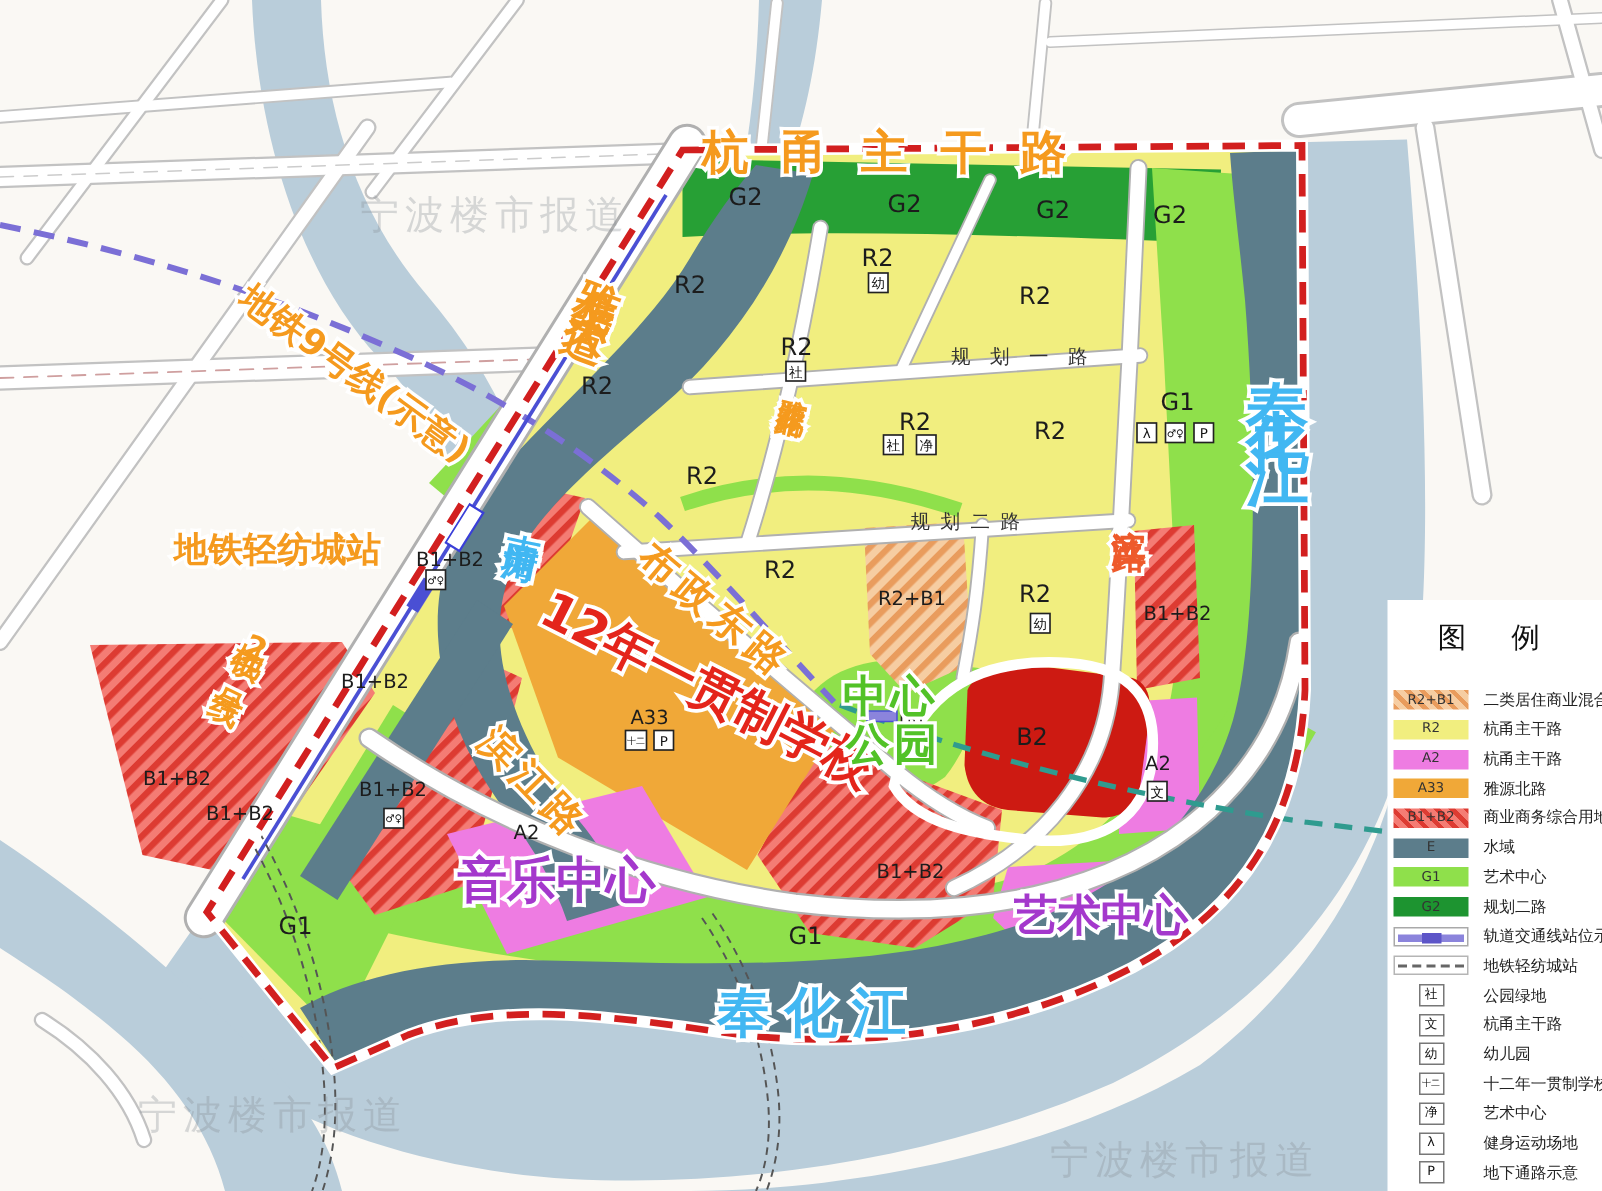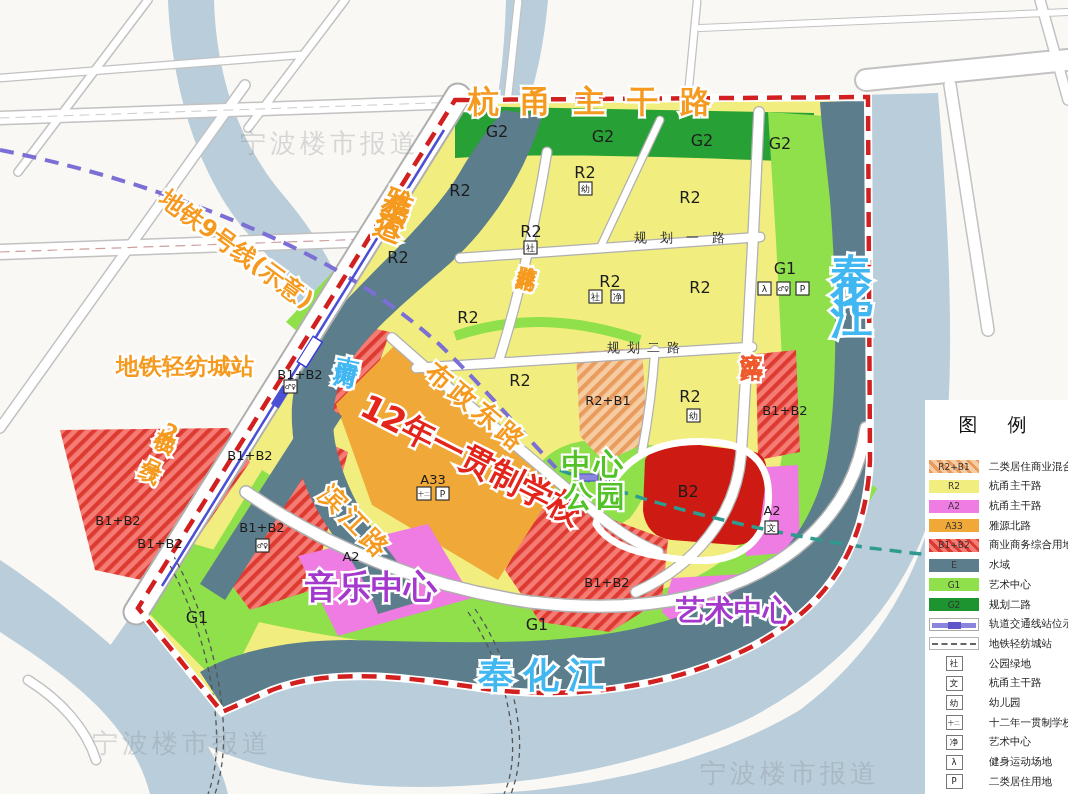--- a/index.html
+++ b/index.html
@@ -385,21 +385,21 @@
         <div class="lrow">
           <span class="sw sw-icon">
             <span class="ibox">λ</span>
           </span>
           <span class="ltext">健身运动场地</span>
         </div>
         <div class="lrow">
           <span class="sw sw-icon">
             <span class="ibox">P</span>
           </span>
-          <span class="ltext">二类居住用地</span>
+          <span class="ltext">地下通路示意</span>
         </div>
         <div class="lrow">
           <span class="sw sw-icon">
             <span class="ibox" style="font-size: 6px;">♂♀</span>
           </span>
           <span class="ltext">杭甬主干路</span>
         </div>
       </div>
 </div>
 </div>

